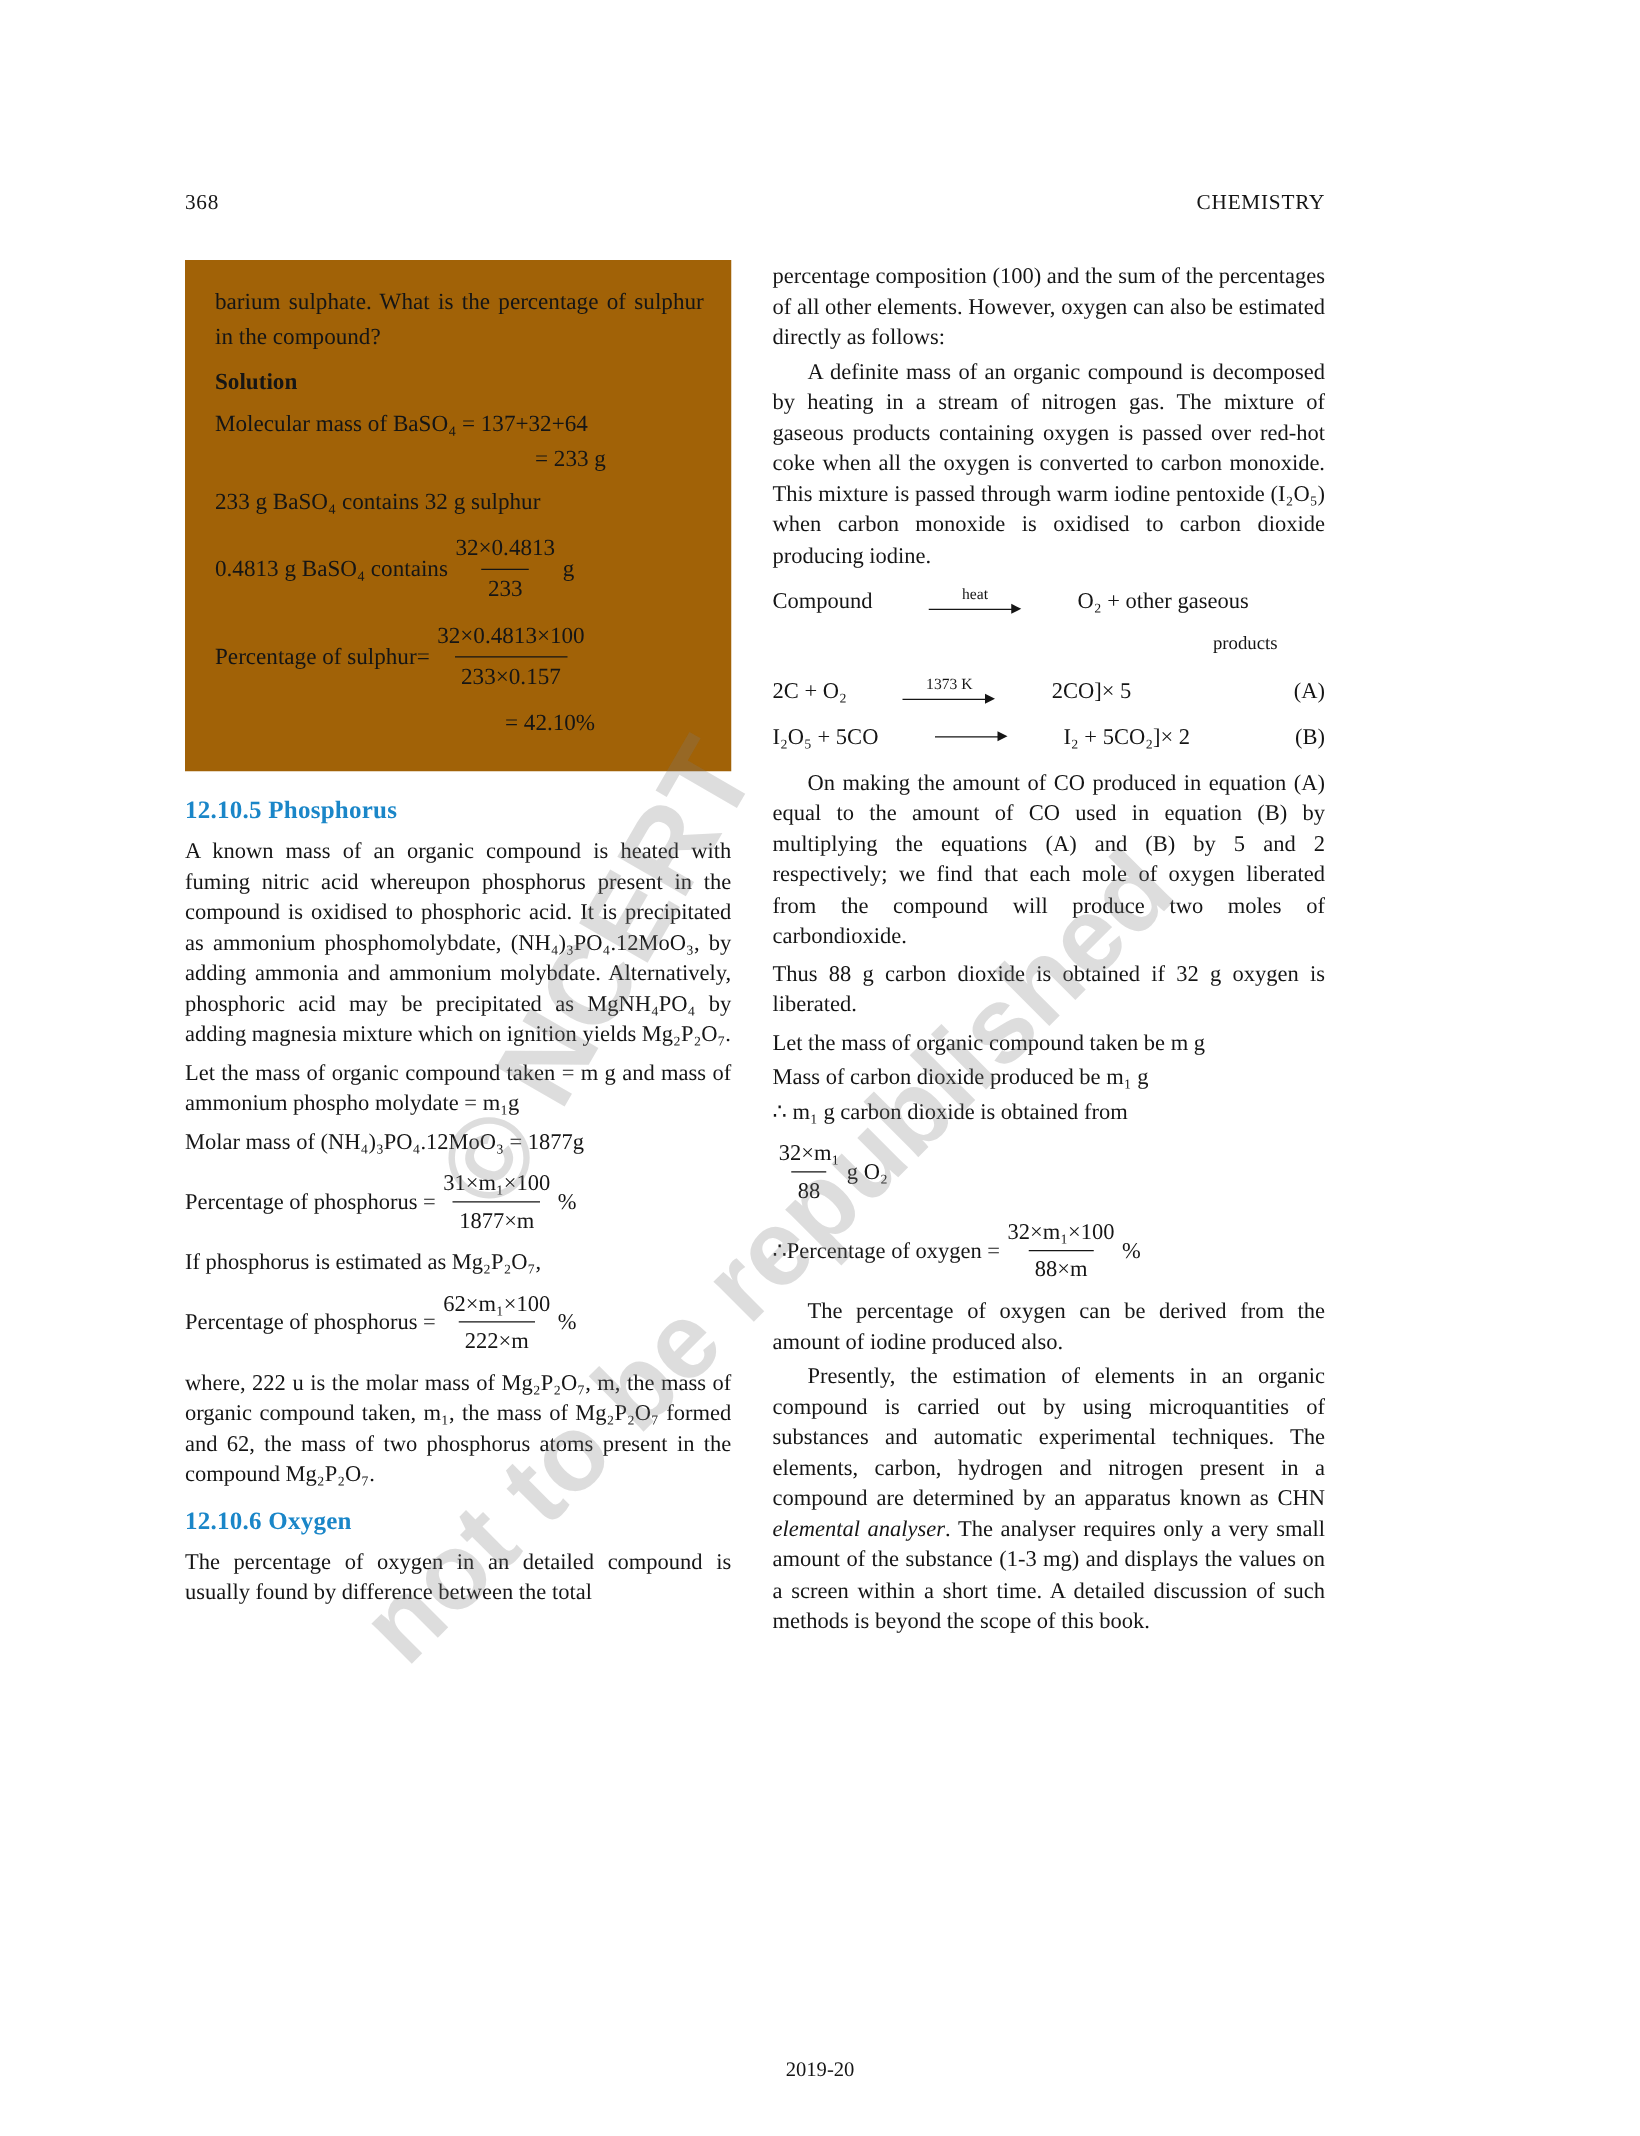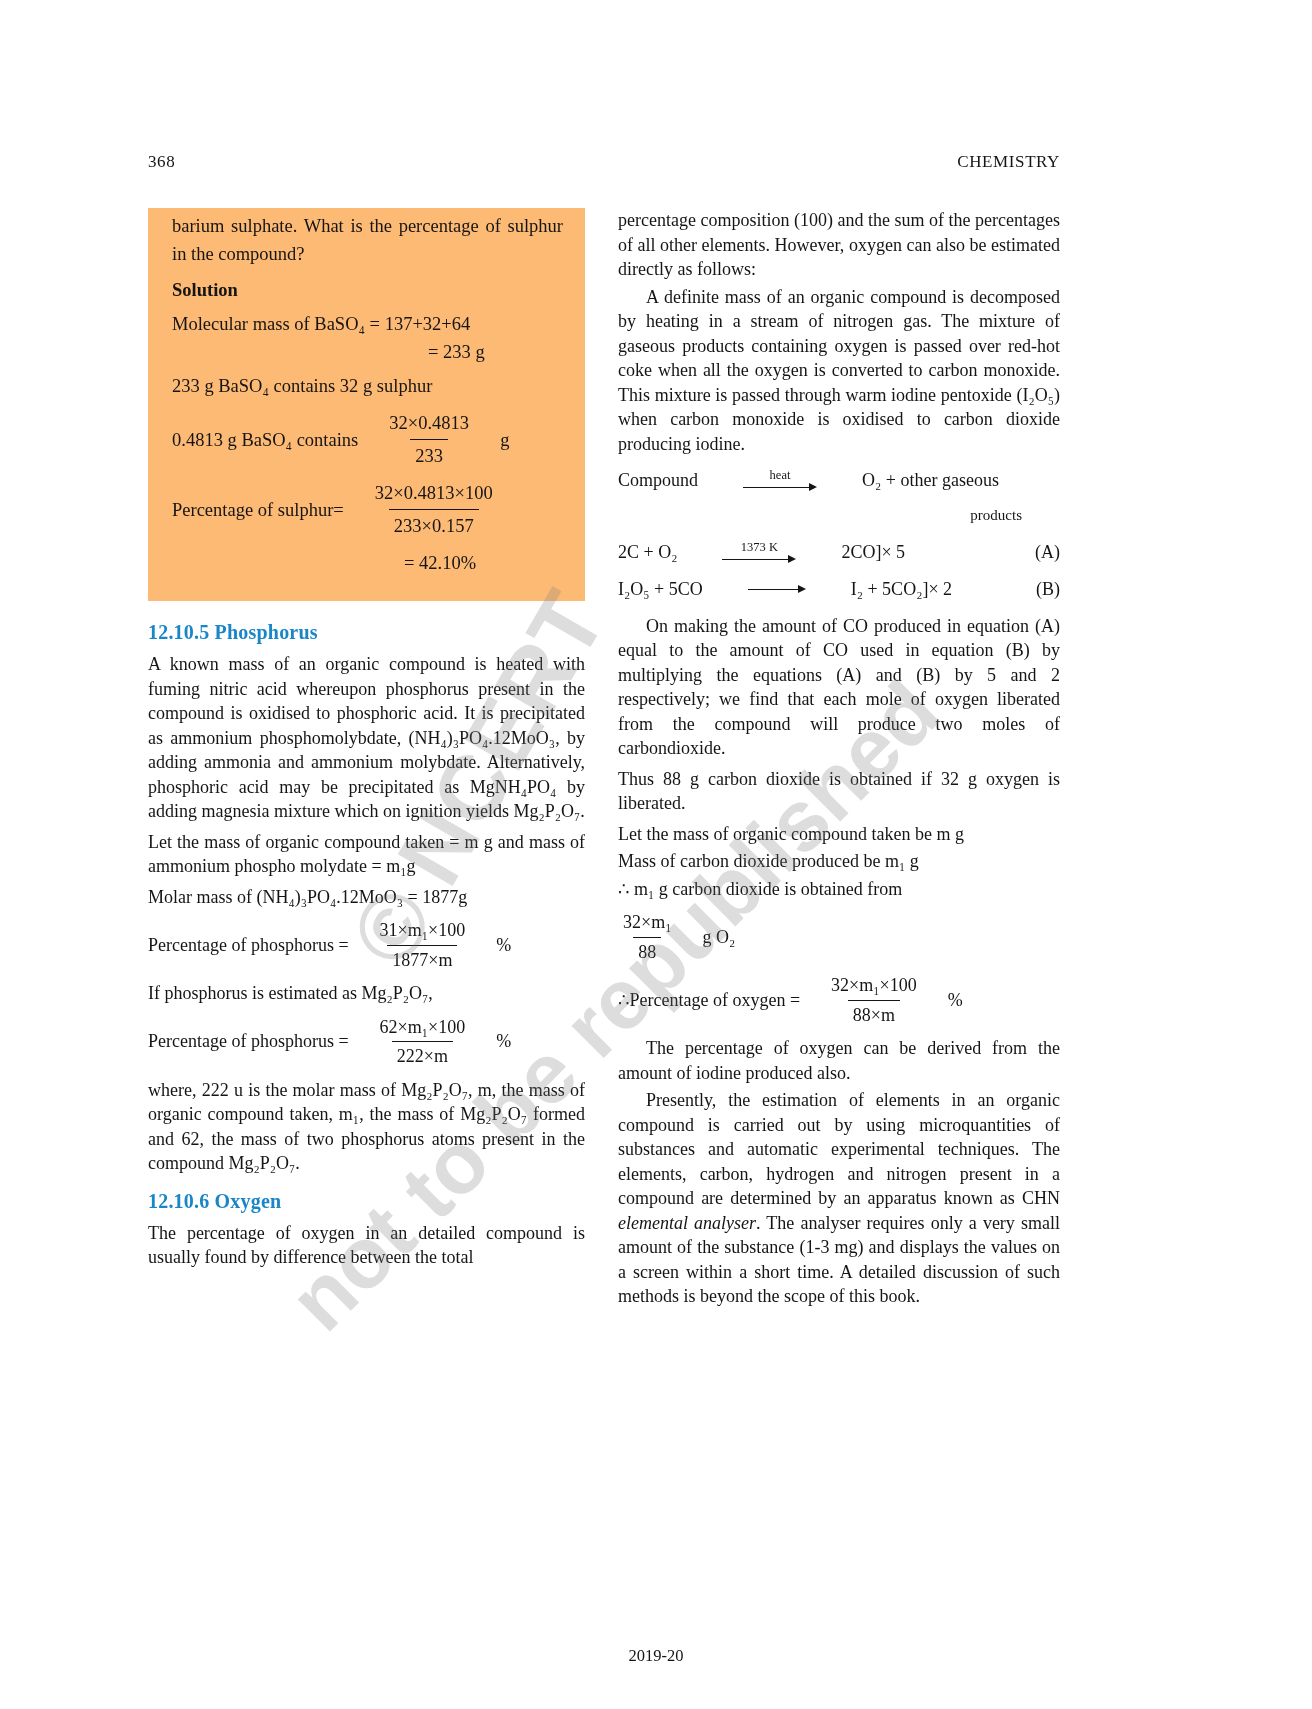--- a/index.html
+++ b/index.html
@@ -23,38 +23,38 @@
   }
   .col-left { width:437px; }
   .col-right { width:442px; }
   p.body, .formula-line, .rxn { font-size:18px; line-height:24.5px; }
   p.body { text-align:justify; margin-bottom:3px; }
   p.indent { text-indent:28px; }
   p.gap-top { margin-top:6px; }
 
   
   .solution-box {
-    background:#fdba74;
-    padding:4px 22px 24px 24px;
+    background:#a16207;
+    padding:20px 22px 24px 24px;
     margin-bottom:20px;
   }
   .solution-box p, .solution-box .formula-line { font-size:18.5px; line-height:28px; }
   .sol-label { font-weight:bold; margin:8px 0 6px; font-size:19px; }
   .ml-256 { margin-left:256px; }
   .ml-232 { margin-left:232px; }
 
   
   h3.section {
     color:#1a86c8; font-size:20px; font-weight:bold;
     margin:14px 0 8px; letter-spacing:0.2px;
   }
 
   
   .formula-line {
-    display:flex; align-items:center; gap:26px;
+    display:flex; align-items:center; gap:1px;
     margin:9px 0;
     flex-wrap:nowrap;
   }
   .frac { display:inline-flex; flex-direction:column; align-items:center; vertical-align:middle; }
   .frac .num { display:block; padding:0 5px 2px; text-align:right; }
   .frac .den { display:block; border-top:1.4px solid #151515; padding:2px 5px 0; text-align:center; }
 
   
   .rxn { display:flex; align-items:center; margin:12px 0;gap:36px; }
   .rxn .tag { margin-left:auto; }

